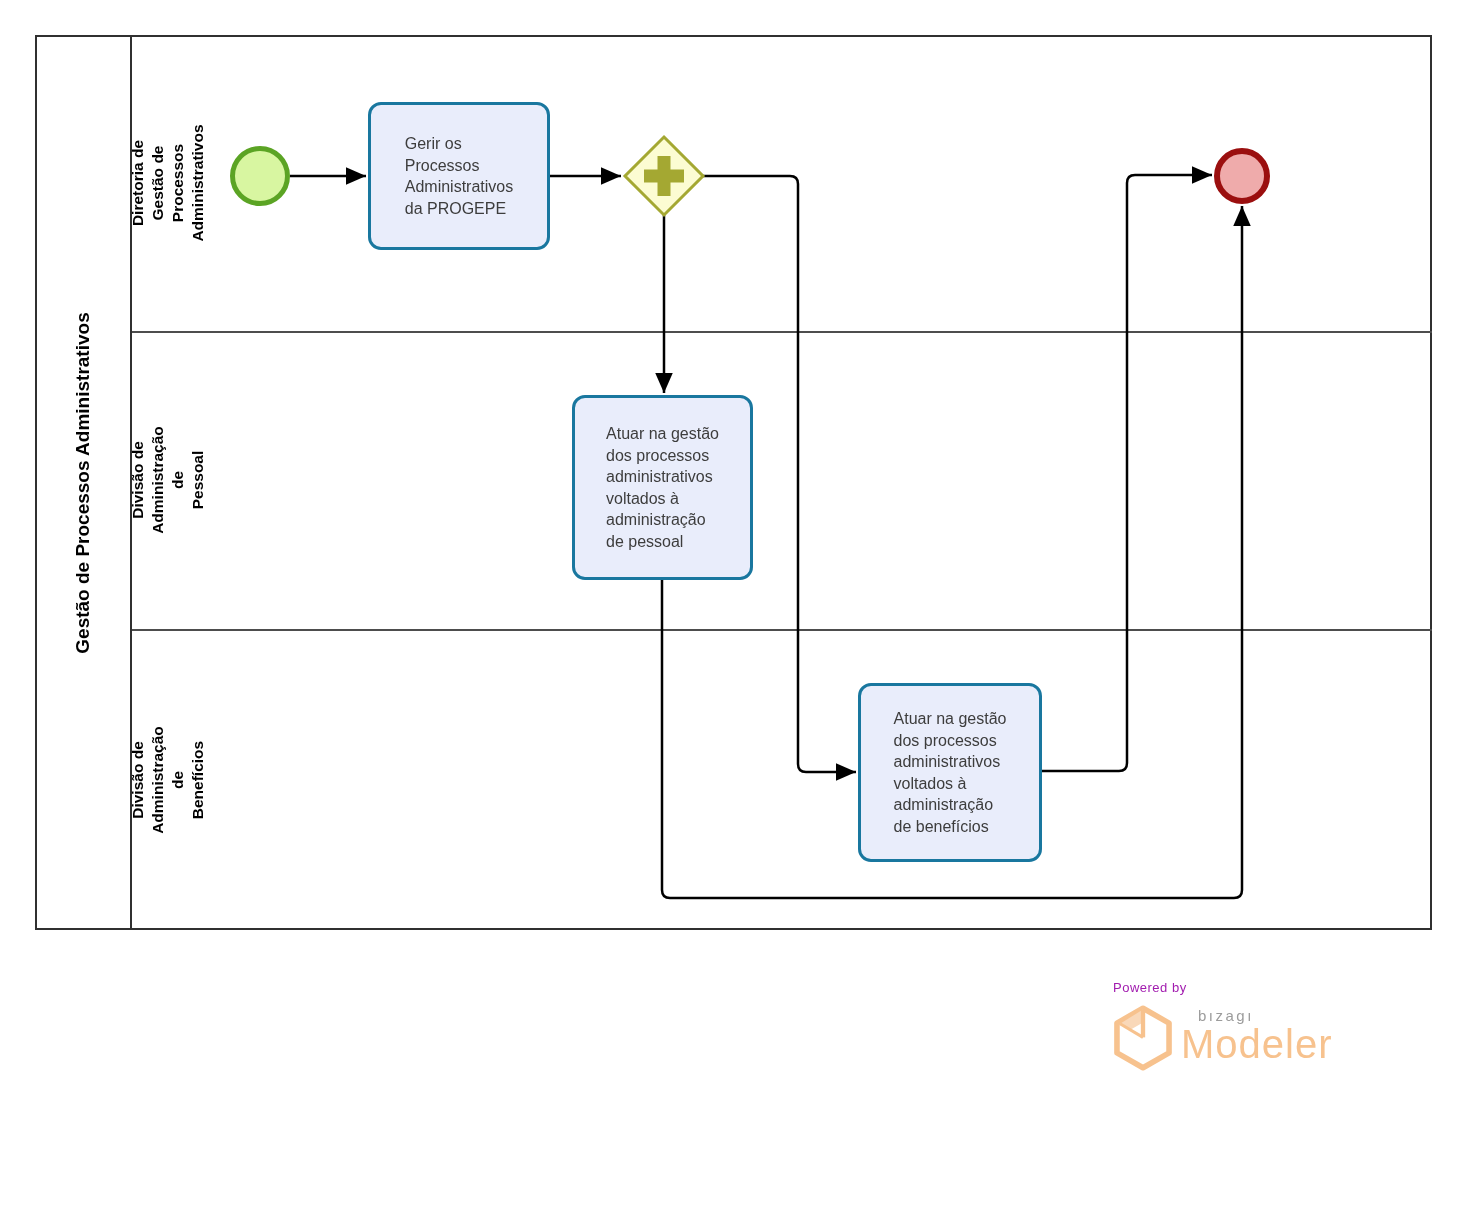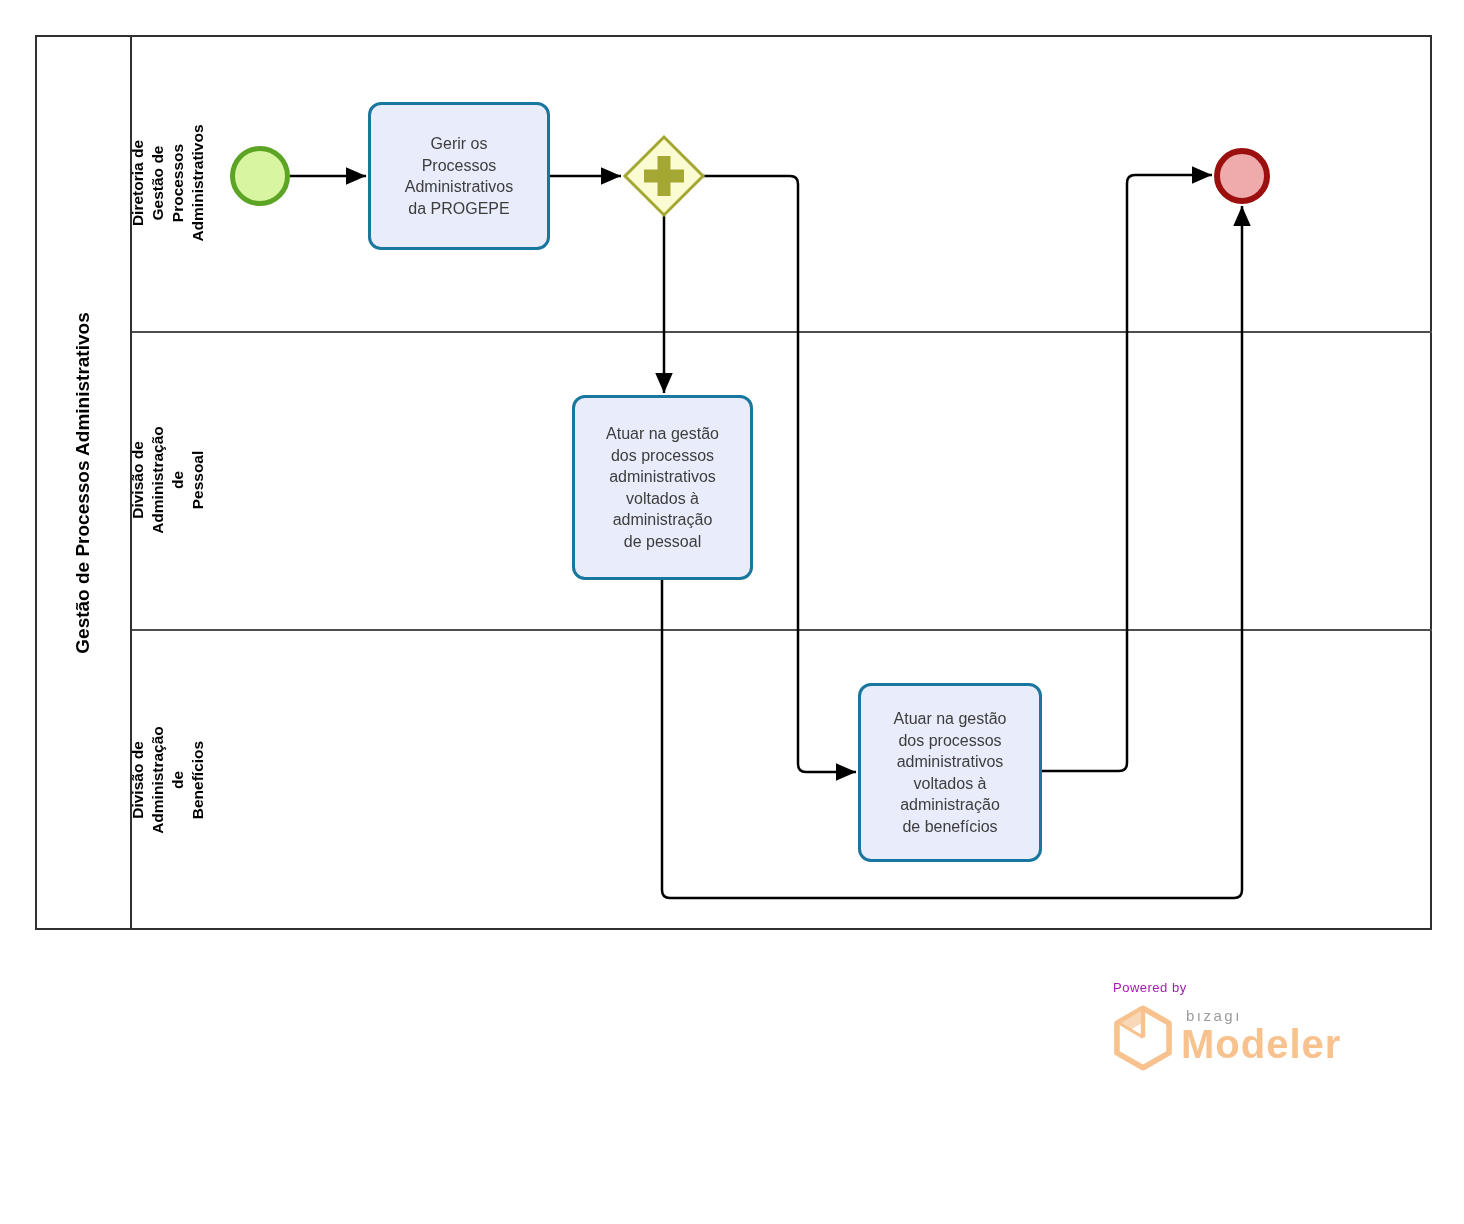--- a/index.html
+++ b/index.html
@@ -32,43 +32,43 @@
         display:flex;align-items:center;justify-content:center;}
   .lane-label-wrap span{transform:rotate(-90deg);white-space:pre-line;text-align:center;
         font-weight:bold;font-size:15.5px;line-height:20px;color:#000;}
   #lane-label-0{top:35px;height:296px;}
   #lane-label-1{top:331px;height:298px;}
   #lane-label-2{top:629px;height:301px;}
 
   
   .task{position:absolute;box-sizing:border-box;border:3px solid var(--task-border);
         border-radius:13px;background:var(--task-fill);
-        display:flex;align-items:center;justify-content:center;text-align:center;
+        display:flex;align-items:center;justify-content:center;
         font-size:16px;line-height:21.5px;color:var(--text-color);white-space:pre-line;}
   #task-gerir{left:368px;top:102px;width:182px;height:148px;}
   #task-pessoal{left:572px;top:395px;width:181px;height:185px;}
   #task-beneficios{left:858px;top:683px;width:184px;height:179px;}
 
   .event{position:absolute;border-radius:50%;box-sizing:border-box;}
   #start-event{left:230px;top:146px;width:60px;height:60px;
         border:5px solid var(--start-border);background:var(--start-fill);}
   #end-event{left:1214px;top:148px;width:56px;height:56px;
         border:6px solid var(--end-border);background:var(--end-fill);}
 
   #gateway{position:absolute;left:622px;top:134px;width:84px;height:84px;}
 
   .connectors{position:absolute;left:0;top:0;width:1464px;height:1224px;pointer-events:none;}
   .flow{fill:none;stroke:var(--line-color);stroke-width:2.5px;}
 
   
   .branding{position:absolute;left:1110px;top:978px;width:280px;}
   .powered-by{position:absolute;left:3px;top:2px;font-size:13px;color:#a21caf;letter-spacing:.5px;}
   .brand-icon{position:absolute;left:2px;top:27px;}
-  .brand-name{position:absolute;left:76px;top:29px;font-size:15px;color:var(--brand-gray);letter-spacing:2.5px;}
-  .product-name{position:absolute;left:71px;top:44px;font-size:40px;color:var(--brand-orange);letter-spacing:1px;font-weight:bold;}
+  .brand-name{position:absolute;left:88px;top:29px;font-size:15px;color:var(--brand-gray);letter-spacing:2.5px;}
+  .product-name{position:absolute;left:71px;top:44px;font-size:40px;color:var(--brand-orange);letter-spacing:1px;}
 </style>
 </head>
 <body>
 
 <div class="canvas">
 
   <div class="pool"></div>
   <div class="pool-header-divider"></div>
   <div class="lane-divider" id="lane-div-1"></div>
   <div class="lane-divider" id="lane-div-2"></div>

